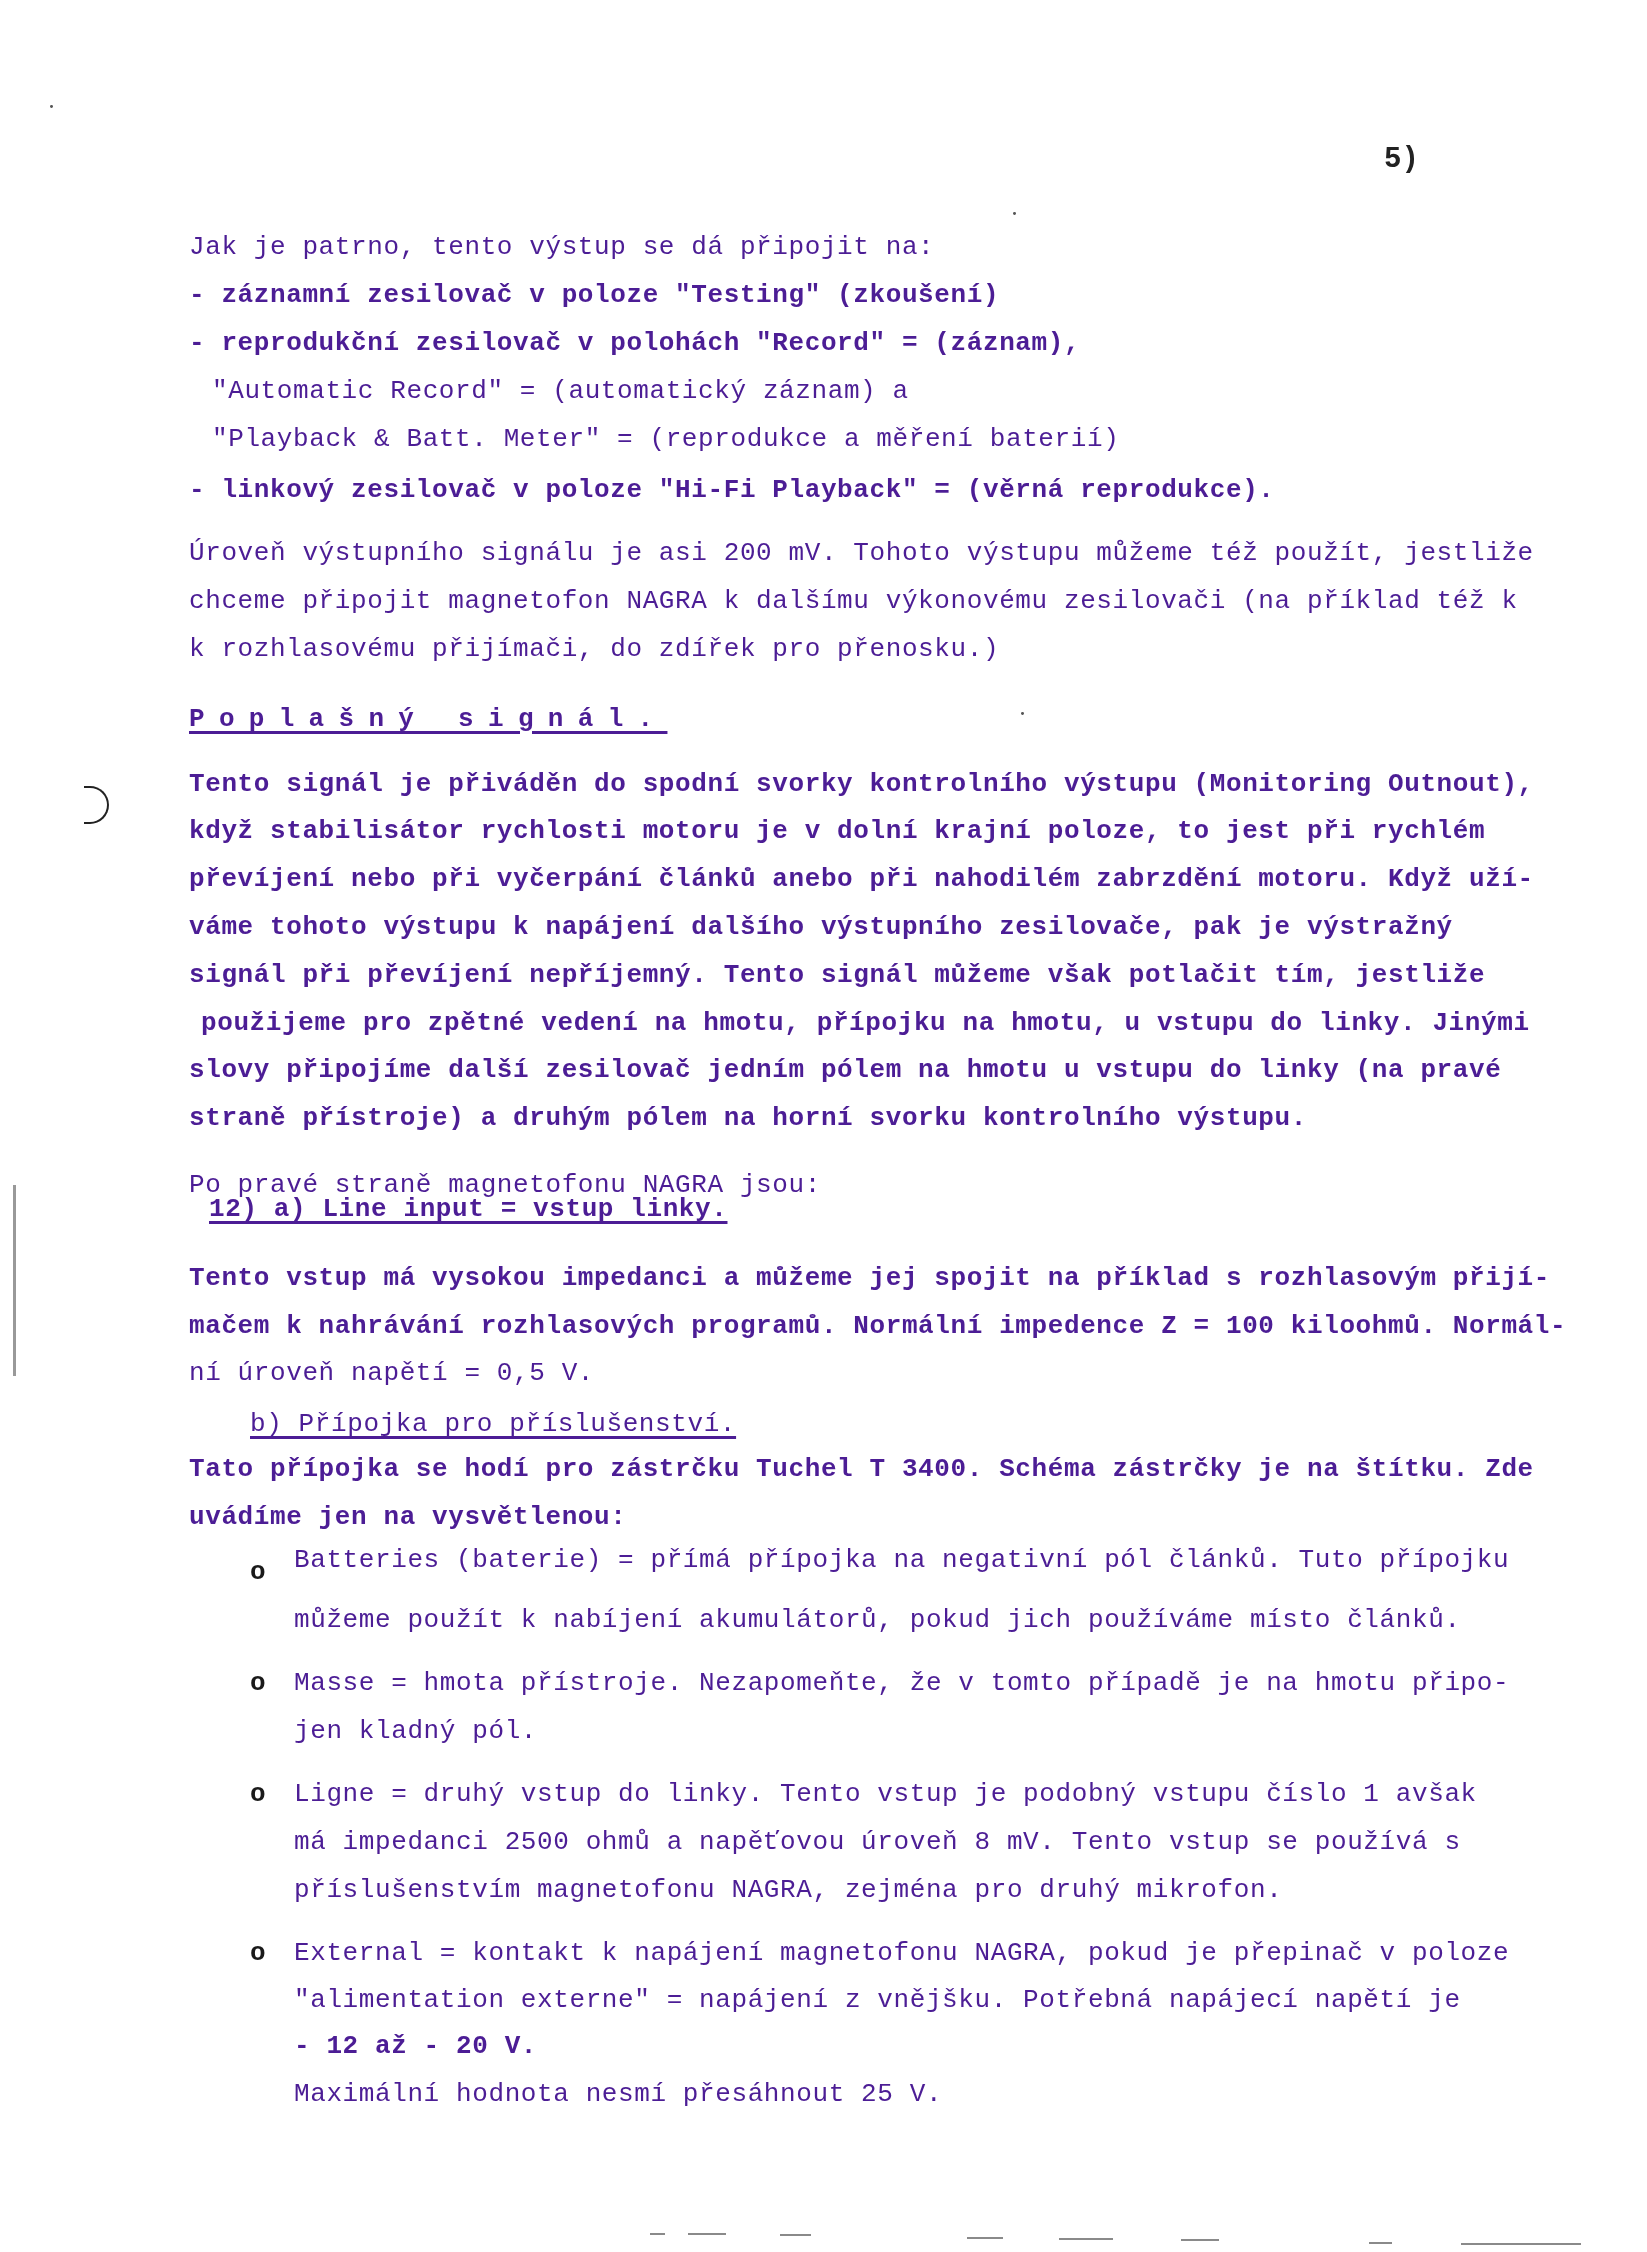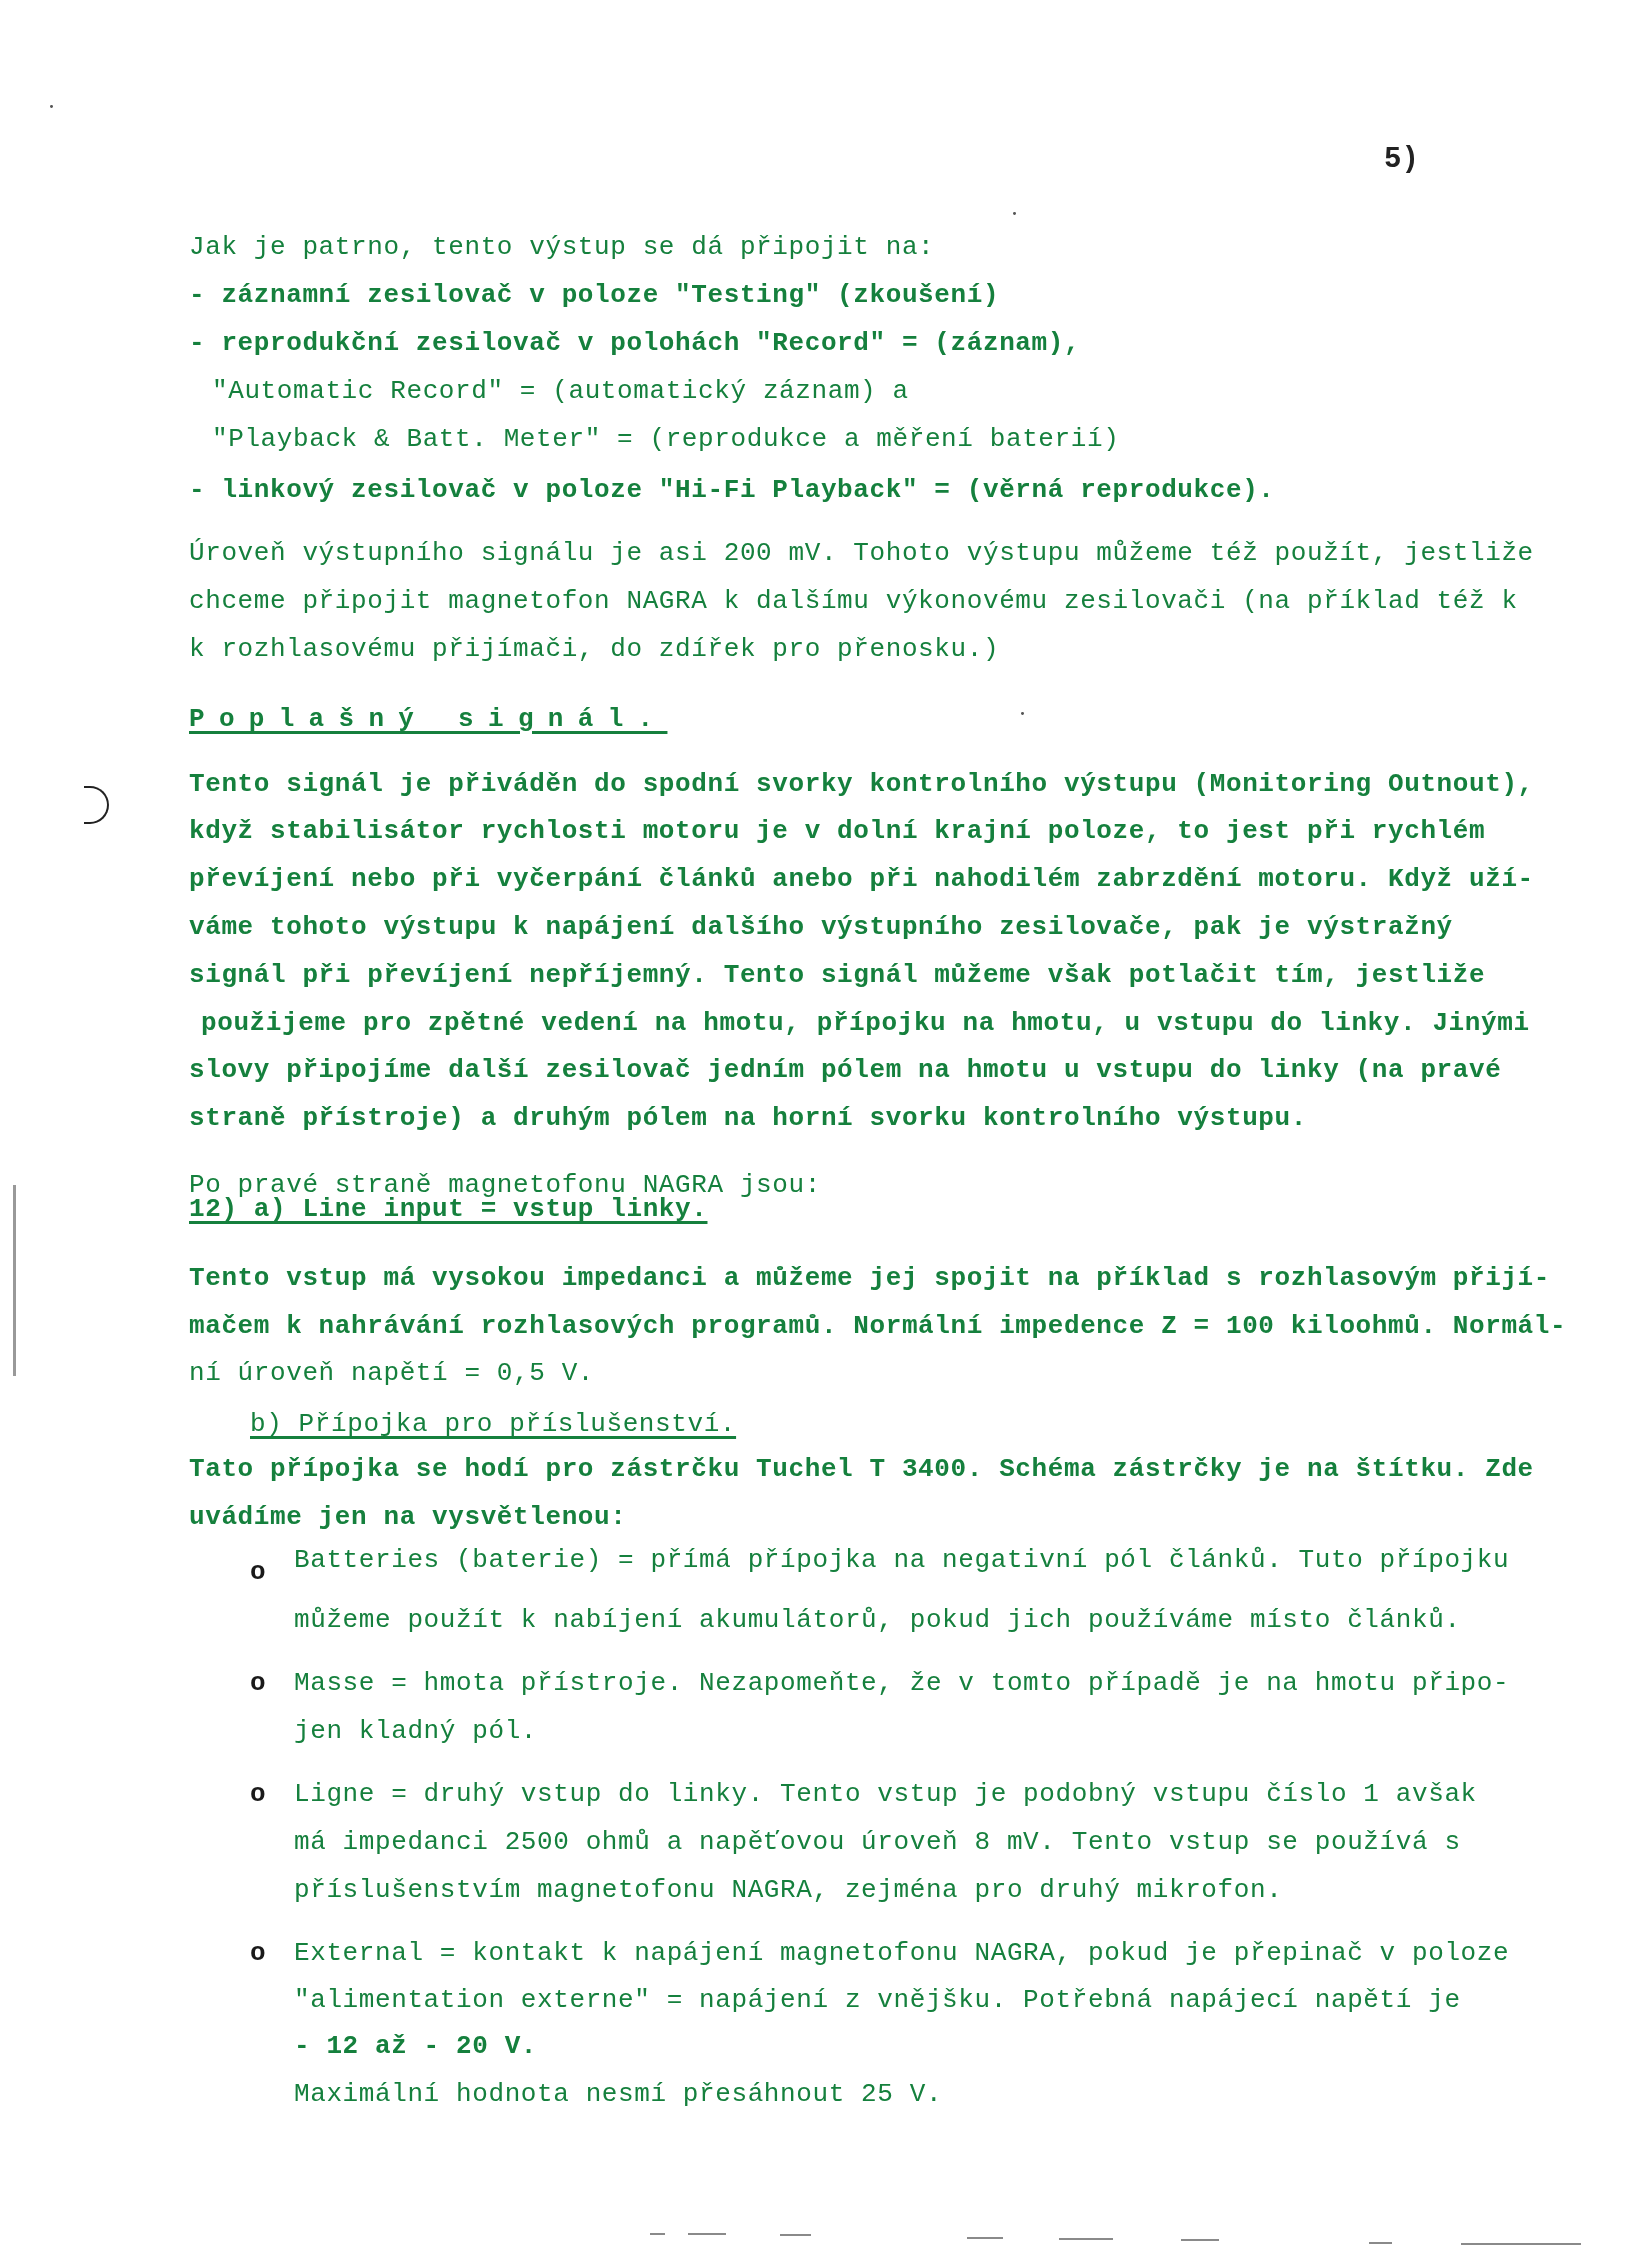--- a/index.html
+++ b/index.html
@@ -8,21 +8,21 @@
     font-family: "Liberation Mono", "DejaVu Sans Mono", monospace;
     color: #1a1a1a;
   }
   .page-number {
     position: absolute; left: 1384px; top: 143px;
     font-size: 29px; font-weight: bold; color: #222;
   }
   .line {
     position: absolute; left: 189px;
     font-size: 26px; line-height: 32.5px; white-space: pre;
-    letter-spacing: 0.6px; color: #15803d;
+    letter-spacing: 0.6px; color: #4c1d95;
   }
   .b { font-weight: bold; }
   .ind2 { left: 212px; }
   .ind3 { left: 250px; }
   .ind4 { left: 294px; }
   .u { text-decoration: underline; text-decoration-thickness: 2.9px; text-underline-offset: 4.8px; }
   .spaced { letter-spacing: 14.3px; text-align: right; }
   .bullet-o { position: absolute; left: 250px; font-size: 26px; line-height: 32.5px; font-weight: bold; }
   .margin-mark {
     position: absolute; left: 84px; top: 786px;
@@ -58,21 +58,21 @@
   <div class="line b" style="top:768px;">Tento signál je přiváděn do spodní svorky kontrolního výstupu (Monitoring Outnout),</div>
   <div class="line b" style="top:815px;">když stabilisátor rychlosti motoru je v dolní krajní poloze, to jest při rychlém</div>
   <div class="line b" style="top:863px;">převíjení nebo při vyčerpání článků anebo při nahodilém zabrzdění motoru. Když uží-</div>
   <div class="line b" style="top:911px;text-align:center;">váme tohoto výstupu k napájení dalšího výstupního zesilovače, pak je výstražný</div>
   <div class="line b" style="top:959px;">signál při převíjení nepříjemný. Tento signál můžeme však potlačit tím, jestliže</div>
   <div class="line b" style="top:1007px;margin-left:12px;">použijeme pro zpětné vedení na hmotu, přípojku na hmotu, u vstupu do linky. Jinými</div>
   <div class="line b" style="top:1054px;">slovy připojíme další zesilovač jedním pólem na hmotu u vstupu do linky (na pravé</div>
   <div class="line b" style="top:1102px;">straně přístroje) a druhým pólem na horní svorku kontrolního výstupu.</div>
   <div class="line" style="top:1145px;margin-top:24px;">Po pravé straně magnetofonu NAGRA jsou:</div>
 
-  <div class="line b u" style="top:1193px;">12) a) Line input = vstup linky.</div>
+  <div class="line b u" style="top:1193px;margin-left:20px;">12) a) Line input = vstup linky.</div>
 
   <div class="line b" style="top:1262px;">Tento vstup má vysokou impedanci a můžeme jej spojit na příklad s rozhlasovým přijí-</div>
   <div class="line b" style="top:1310px;">mačem k nahrávání rozhlasových programů. Normální impedence Z = 100 kiloohmů. Normál-</div>
   <div class="line" style="top:1357px;">ní úroveň napětí = 0,5 V.</div>
 
   <div class="line u ind3" style="top:1408px;">b) Přípojka pro příslušenství.</div>
 
   <div class="line b" style="top:1453px;">Tato přípojka se hodí pro zástrčku Tuchel T 3400. Schéma zástrčky je na štítku. Zde</div>
   <div class="line b" style="top:1501px;text-align:right;">uvádíme jen na vysvětlenou:</div>
 

